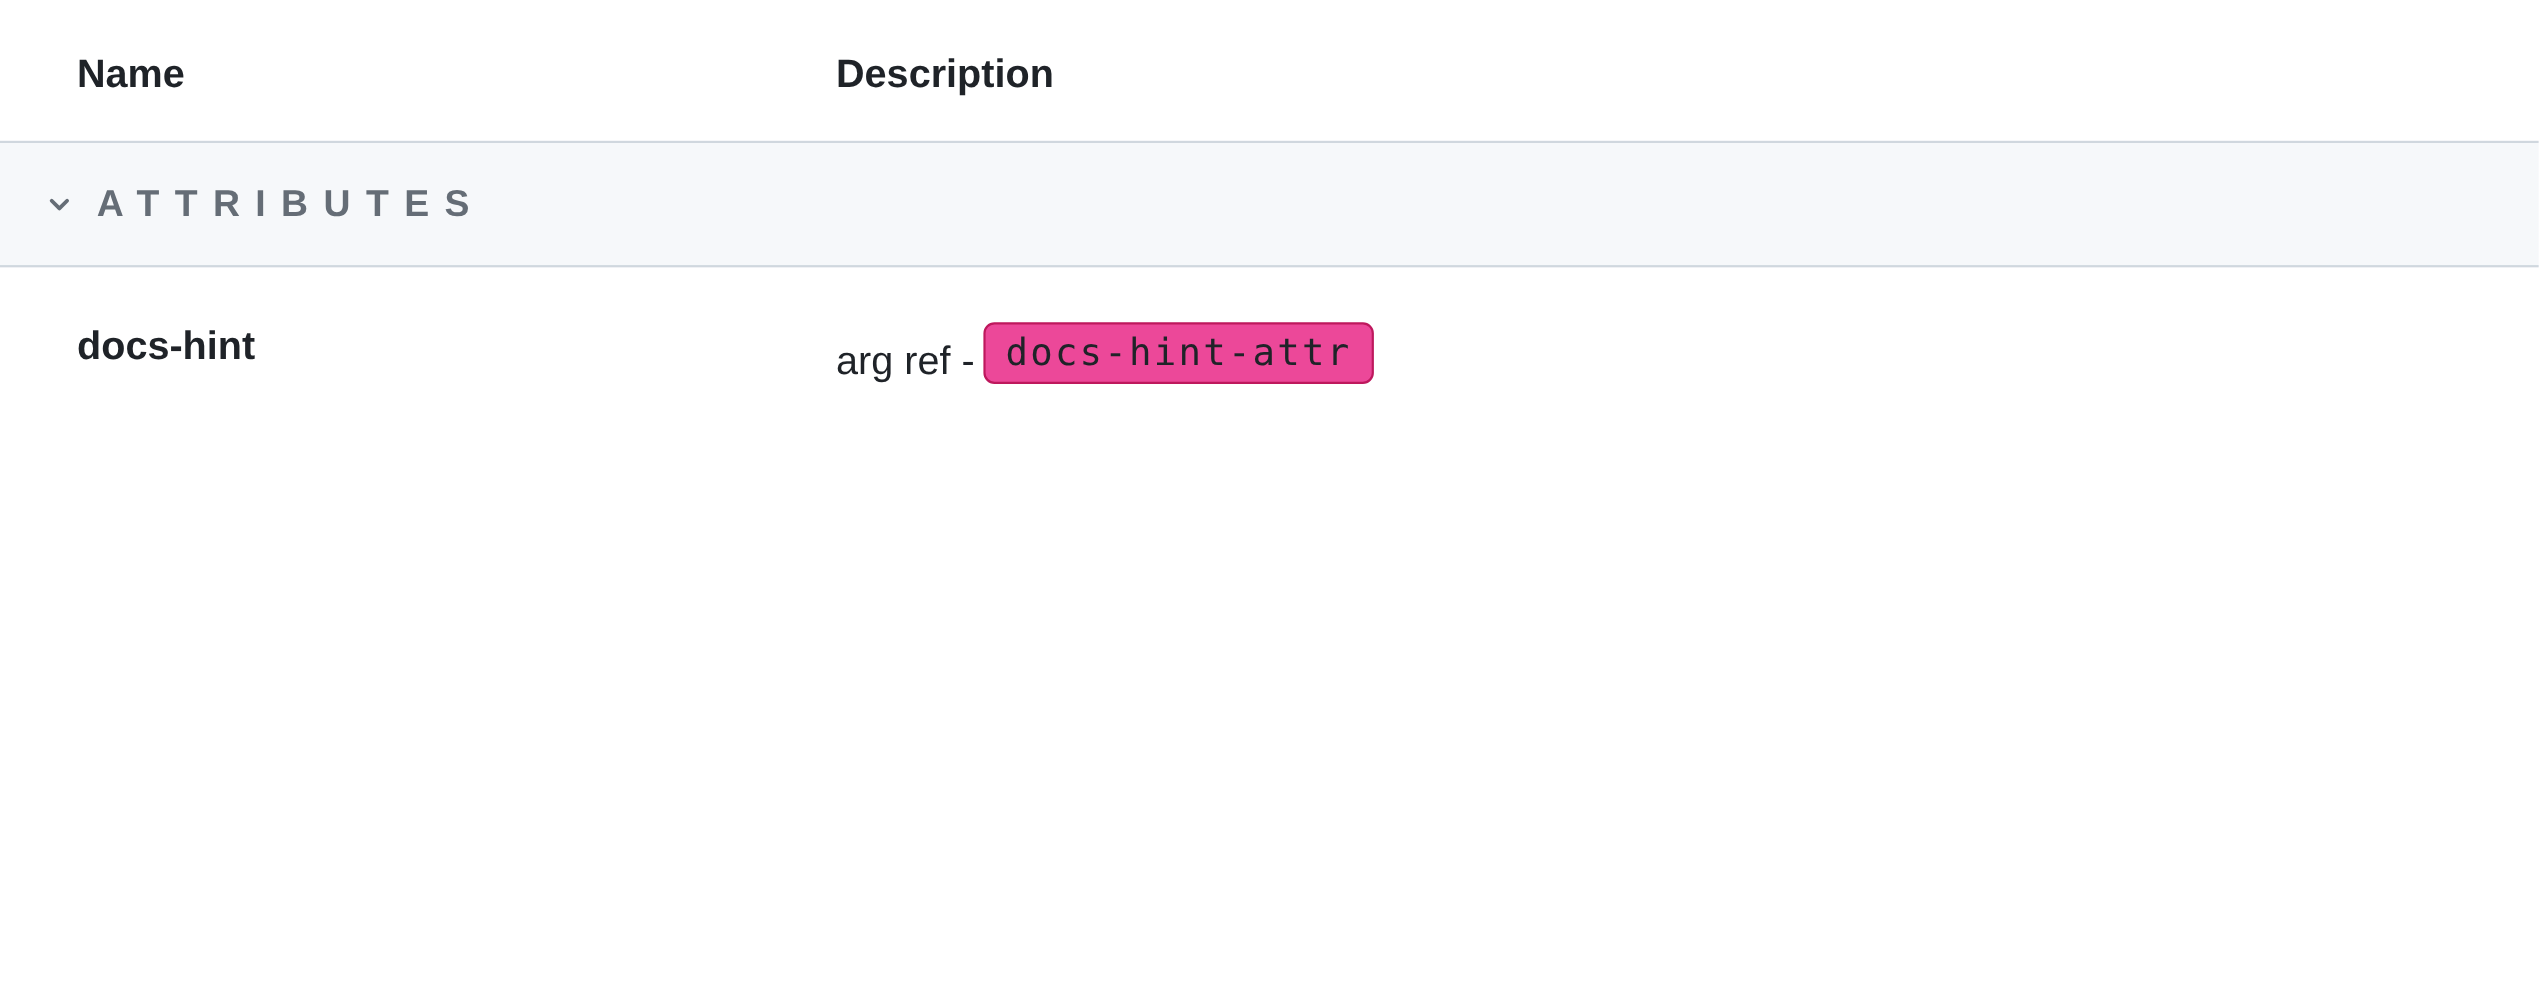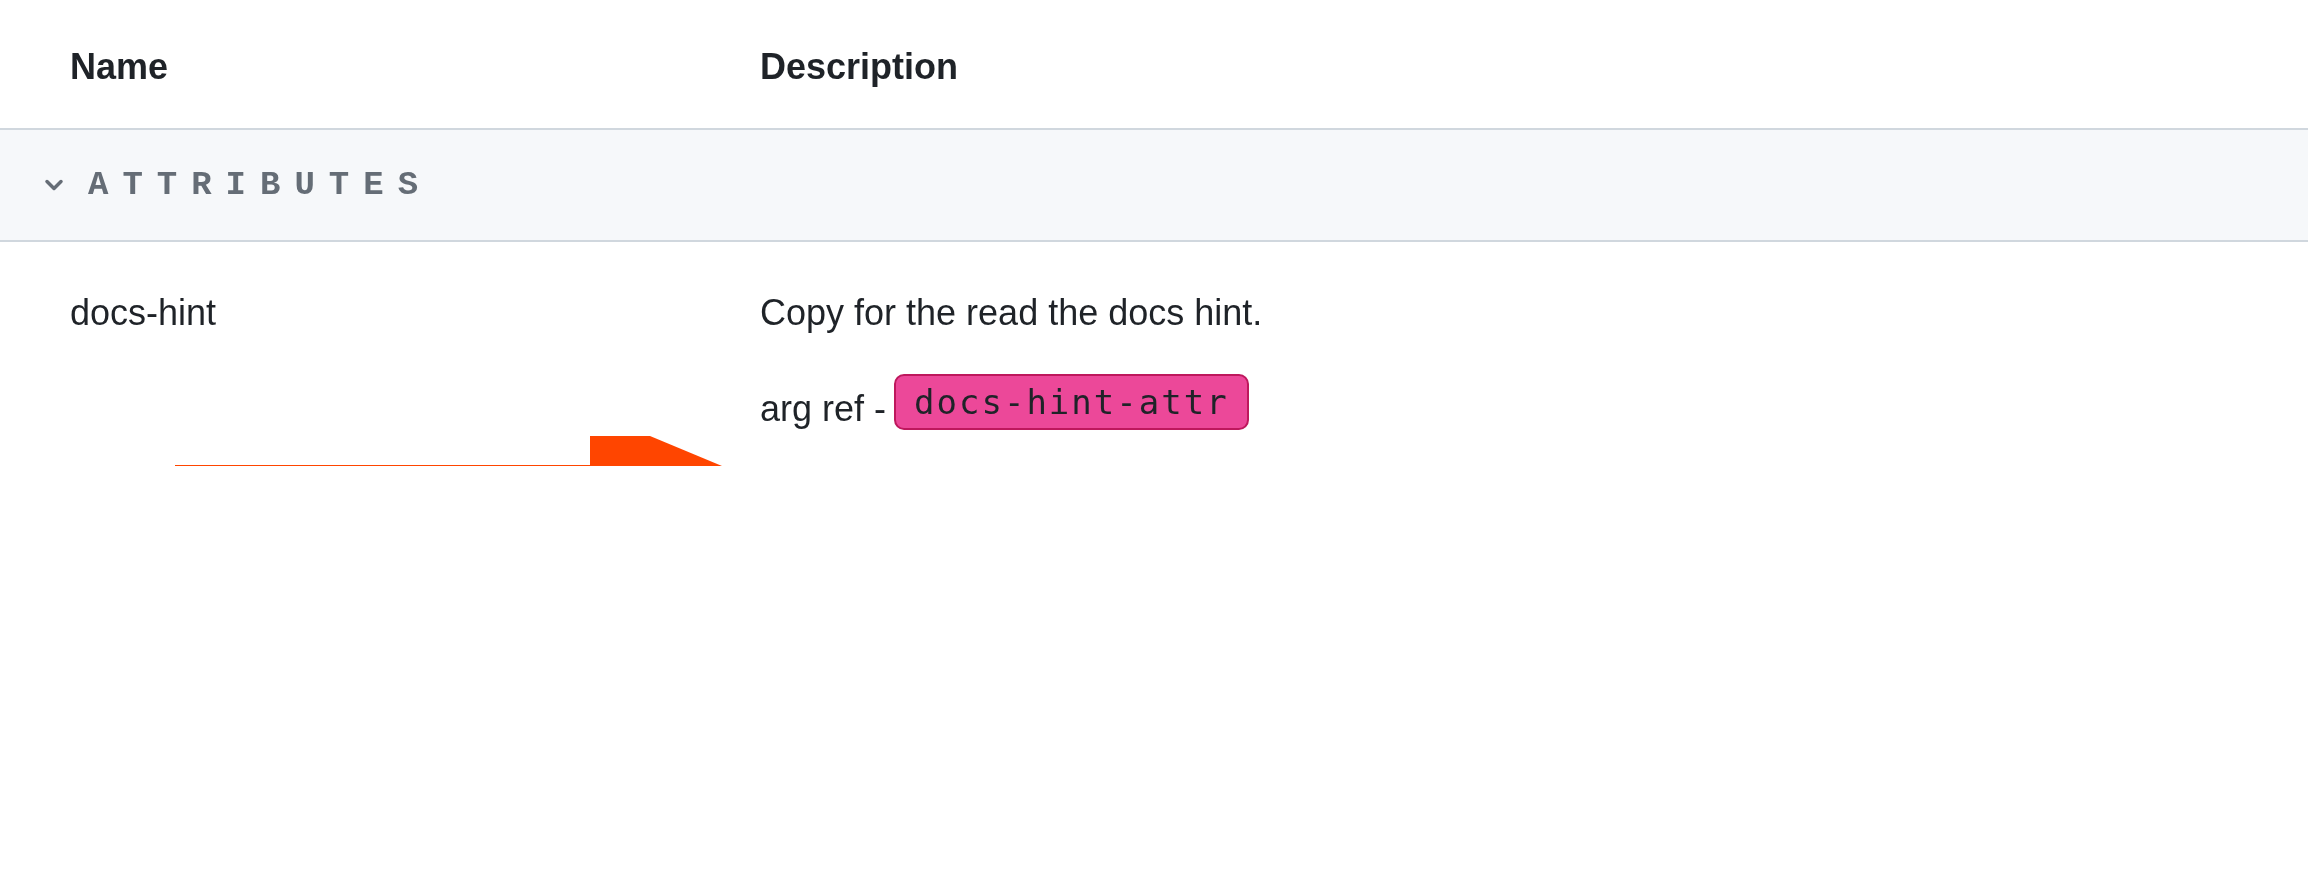--- a/index.html
+++ b/index.html
@@ -49,28 +49,27 @@
       display: inline-flex;
       align-items: center;
       justify-content: center;
     }
     .section-title {
       font-weight: 600;
       font-size: 34px;
       letter-spacing: 14px;
       color: #656d76;
       text-transform: uppercase;
-      font-family: Liberation Mono, monospace;
     }
     .data-row {
       display: flex;
       padding: 50px 0 0 0;
     }
     .attr-name {
-      font-weight: 400;
+      font-weight: 700;
       font-size: 36px;
       color: #1f2328;
     }
     .desc-text {
       font-size: 36px;
       color: #1f2328;
       margin-bottom: 40px;
     }
     .arg-ref-line {
       font-size: 36px;
@@ -122,21 +121,20 @@
         </svg>
       </span>
       <span class="section-title">ATTRIBUTES</span>
     </div>
 
     <div class="data-row">
       <div class="col-name">
         <span class="attr-name">docs-hint</span>
       </div>
       <div class="col-desc">
-        <div class="desc-text">Copy for the read the docs hint.</div>
         <div class="arg-ref-line">
           <span>arg ref -</span>
           <span class="code-badge">docs-hint-attr</span>
         </div>
       </div>
     </div>
   </div>
 
   <div class="arrow-container">
     <svg width="570" height="70" viewBox="0 0 570 70">

